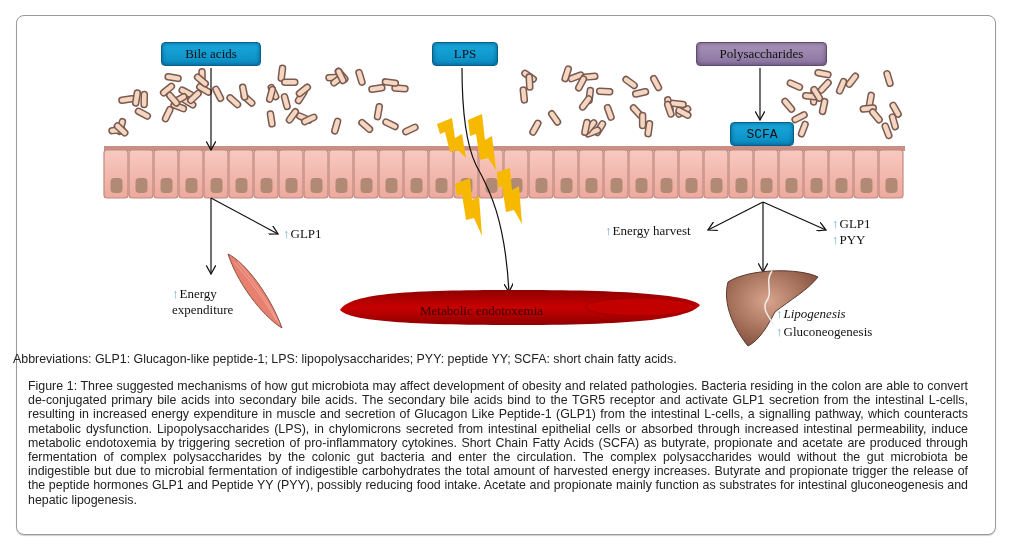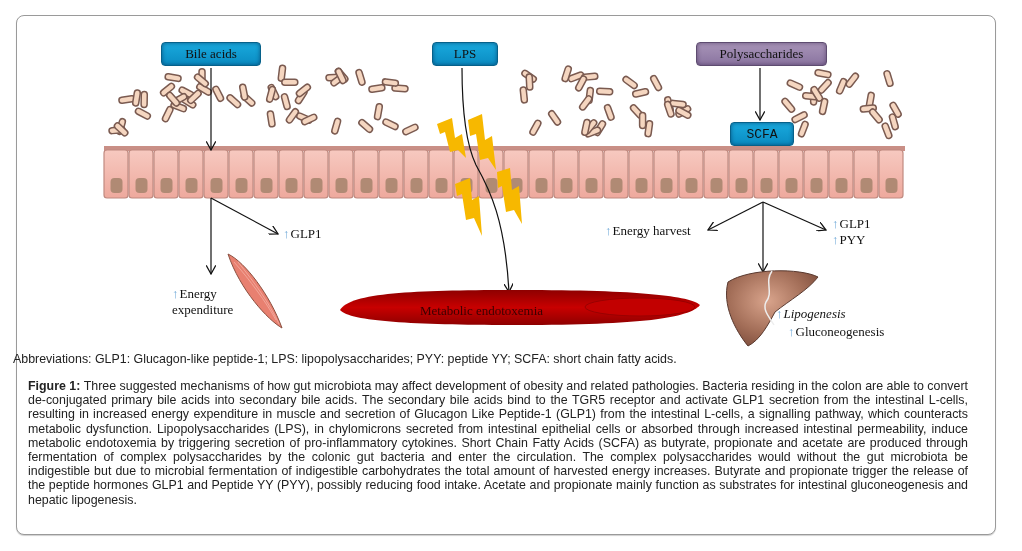--- a/index.html
+++ b/index.html
@@ -6,21 +6,21 @@
   body { width:1022px; height:551px; position:relative; overflow:hidden; font-family:"Liberation Sans", sans-serif; }
   .frame { position:absolute; left:16px; top:15px; width:980px; height:520px; border:1px solid #9a9a9a; border-radius:8px; box-sizing:border-box; background:#fff; box-shadow: 0 1px 1px #d0d0d0; }
   #diagram { position:absolute; left:0; top:0; width:1022px; height:350px; }
   .lbl { position:absolute; font-family:"Liberation Serif", serif; font-size:13px; color:#111; line-height:16px; white-space:nowrap; }
   .up { color:#6fa8d8; font-size:13px; margin-right:1px; }
   .box { position:absolute; height:24px; border-radius:4px; display:flex; align-items:center; justify-content:center; font-family:"Liberation Serif", serif; font-size:13px; color:#111; box-sizing:border-box; }
   .box.blue { background: linear-gradient(#19a9dd, #0a8cc2); border:1px solid #06618a; box-shadow: inset 0 0 4px rgba(0,40,80,0.6); }
   .box.purple { background: linear-gradient(#a894b8, #8a74a0); border:1px solid #5e4c70; box-shadow: inset 0 0 4px rgba(40,20,60,0.5); }
   .abbr { position:absolute; left:13px; top:352px; font-size:12.4px; color:#222; white-space:nowrap; }
   .caption { position:absolute; left:28px; top:379px; width:940px; font-size:12.4px; line-height:14.2px; color:#222; text-align:justify; }
-  .caption b { font-weight:bold; }
+  .caption b { font-weight:normal; }
   .endo-label { position:absolute; left:420px; top:303px; font-family:"Liberation Serif", serif; font-size:13px; color:#3a0000; }
 </style>
 </head>
 <body>
 
 <div class="frame"></div>
 
 <svg id="diagram" viewBox="0 0 1022 350" xmlns="http://www.w3.org/2000/svg">
   <defs>
     <linearGradient id="cellGrad" x1="0" y1="0" x2="0" y2="1">
@@ -319,16 +319,16 @@
     <span>SCFA</span>
   </div>
 
 <div class="lbl" style="left:283px; top:226px;"><span class="up">↑</span><span>GLP1</span></div>
 <div class="lbl" style="left:172px; top:286px;"><span class="up">↑</span><span>Energy</span><br><span>expenditure</span></div>
 <div class="endo-label">Metabolic endotoxemia</div>
 <div class="lbl" style="left:605px; top:223px;"><span class="up">↑</span><span>Energy harvest</span></div>
 <div class="lbl" style="left:832px; top:216px;"><span class="up">↑</span><span>GLP1</span></div>
 <div class="lbl" style="left:832px; top:232px;"><span class="up">↑</span><span>PYY</span></div>
 <div class="lbl" style="left:776px; top:306px;font-style:italic;"><span class="up">↑</span><span>Lipogenesis</span></div>
-<div class="lbl" style="left:776px; top:324px;margin-left:12px;"><span class="up">↑</span><span>Gluconeogenesis</span></div>
+<div class="lbl" style="left:776px; top:324px;"><span class="up">↑</span><span>Gluconeogenesis</span></div>
 
 <div class="abbr">Abbreviations: GLP1: Glucagon-like peptide-1; LPS: lipopolysaccharides; PYY: peptide YY; SCFA: short chain fatty acids.</div>
 <div class="caption"><b>Figure 1:</b><span> Three suggested mechanisms of how gut microbiota may affect development of obesity and related pathologies. Bacteria residing in the colon are able to convert de-conjugated primary bile acids into secondary bile acids. The secondary bile acids bind to the TGR5 receptor and activate GLP1 secretion from the intestinal L-cells, resulting in increased energy expenditure in muscle and secretion of Glucagon Like Peptide-1 (GLP1) from the intestinal L-cells, a signalling pathway, which counteracts metabolic dysfunction. Lipopolysaccharides (LPS), in chylomicrons secreted from intestinal epithelial cells or absorbed through increased intestinal permeability, induce metabolic endotoxemia by triggering secretion of pro-inflammatory cytokines. Short Chain Fatty Acids (SCFA) as butyrate, propionate and acetate are produced through fermentation of complex polysaccharides by the colonic gut bacteria and enter the circulation. The complex polysaccharides would without the gut microbiota be indigestible but due to microbial fermentation of indigestible carbohydrates the total amount of harvested energy increases. Butyrate and propionate trigger the release of the peptide hormones GLP1 and Peptide YY (PYY), possibly reducing food intake. Acetate and propionate mainly function as substrates for intestinal gluconeogenesis and hepatic lipogenesis.</span></div>
 
 </body></html>

